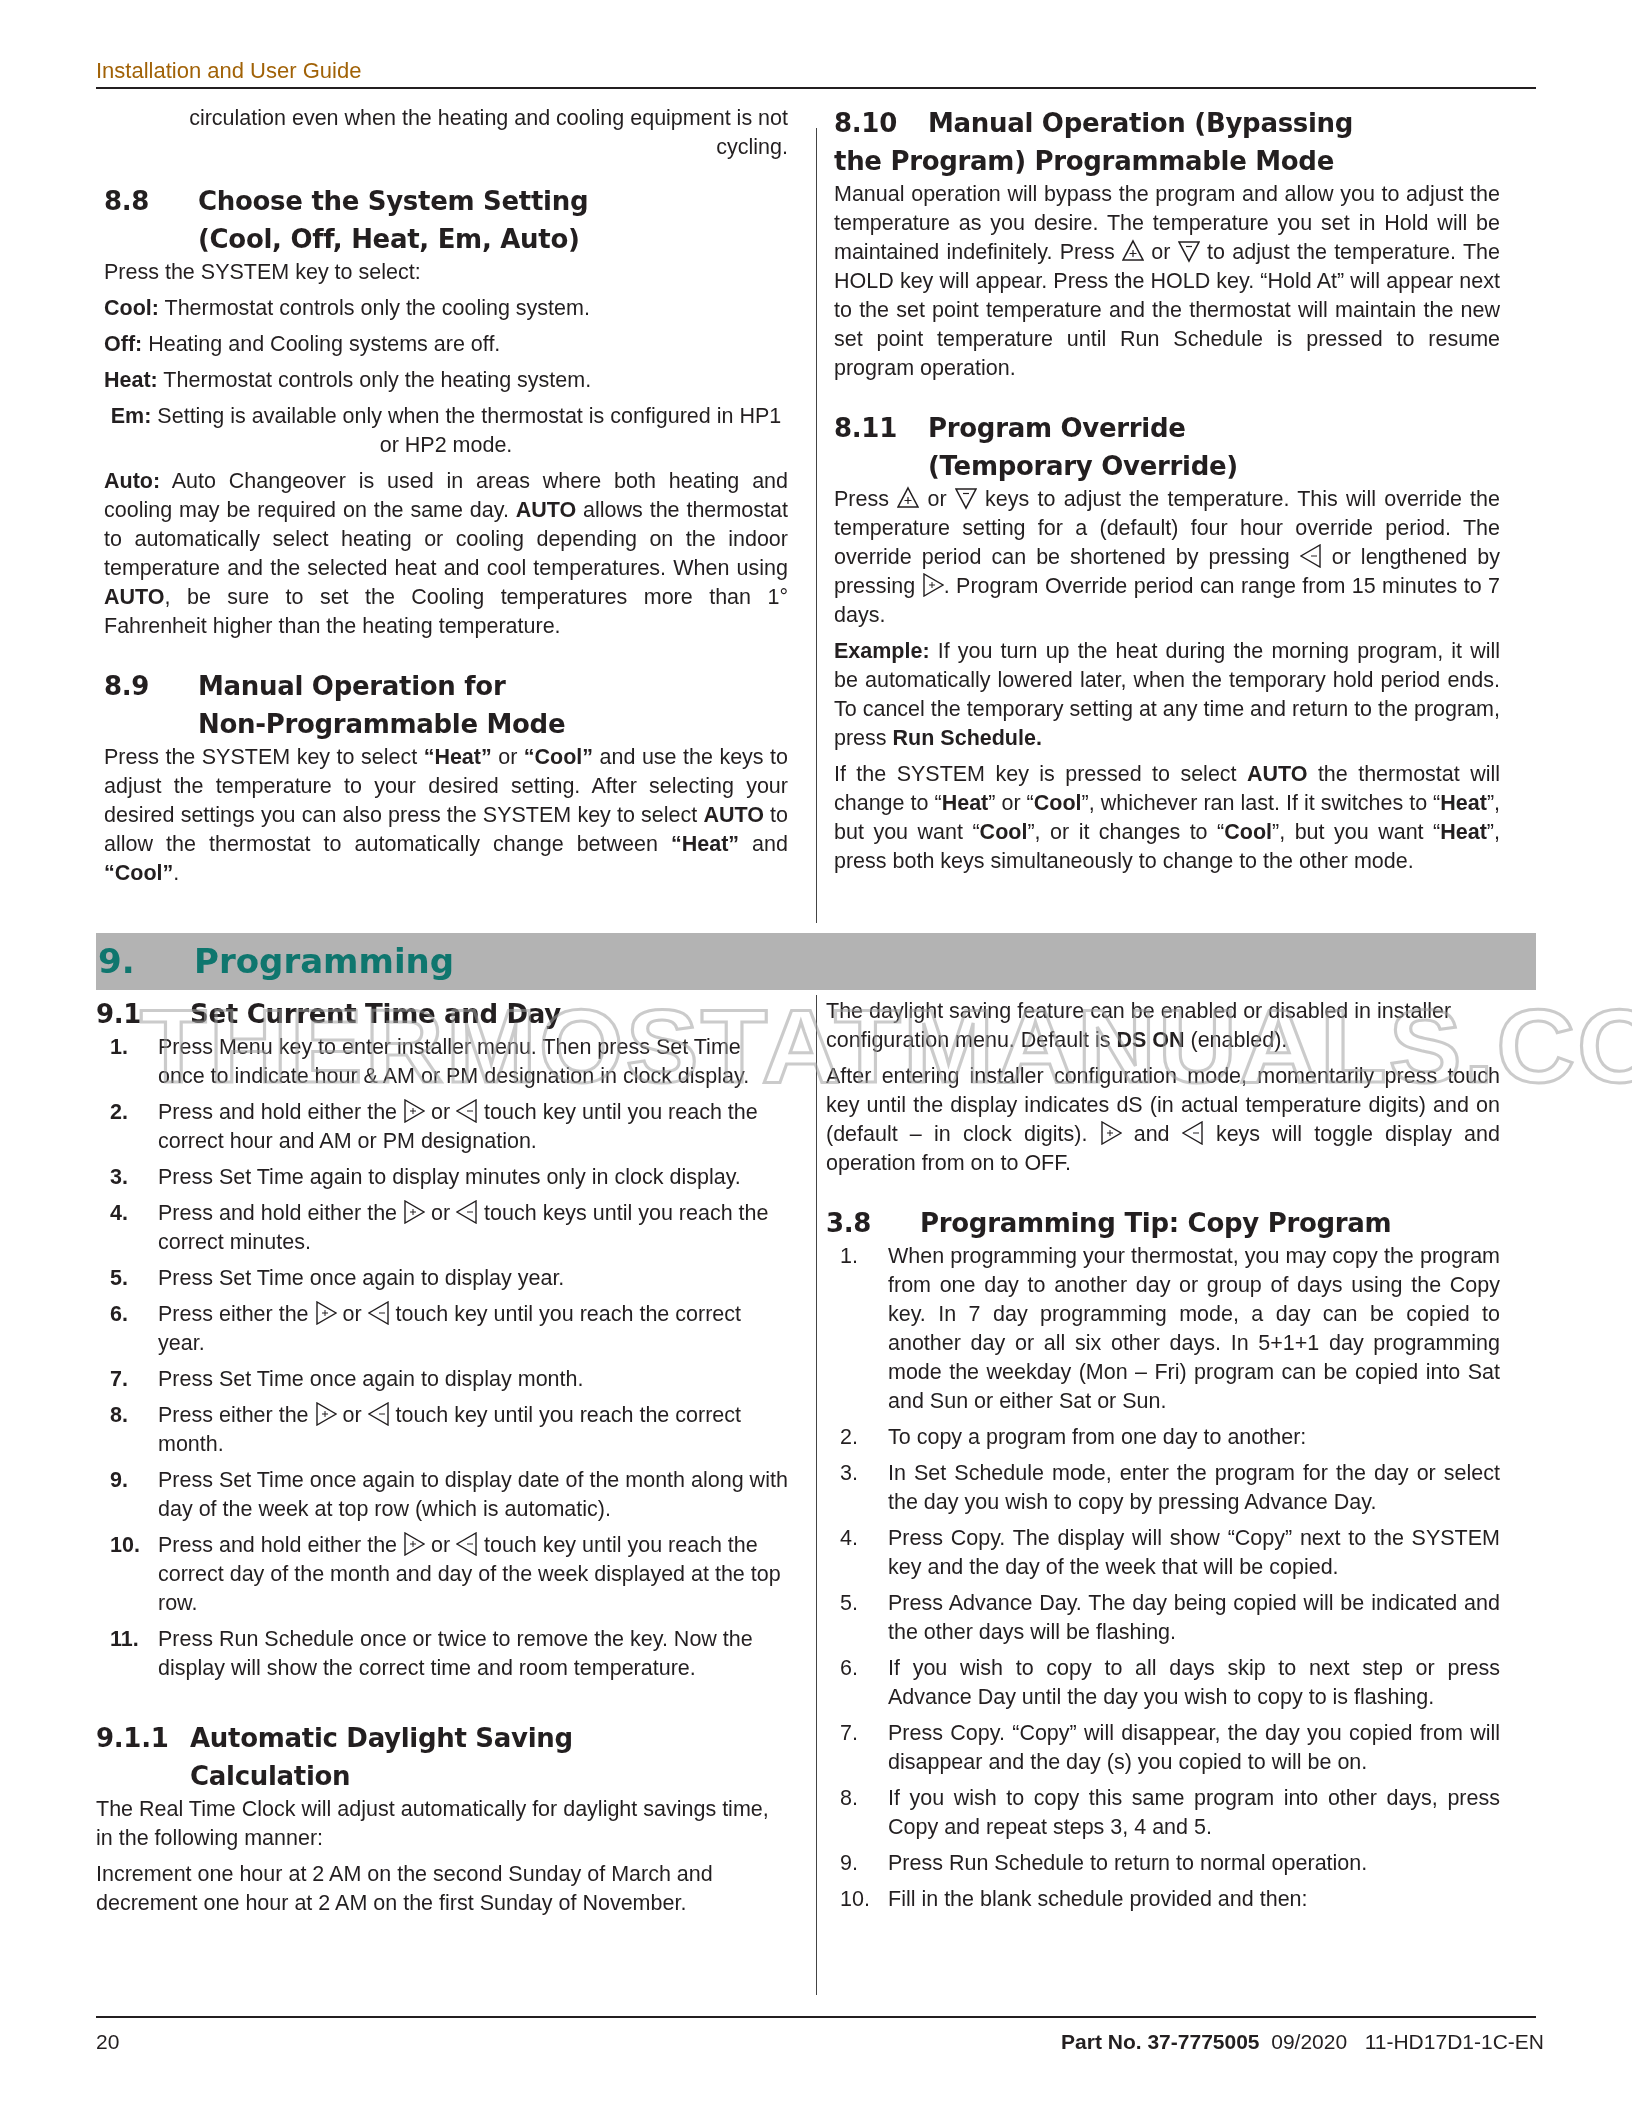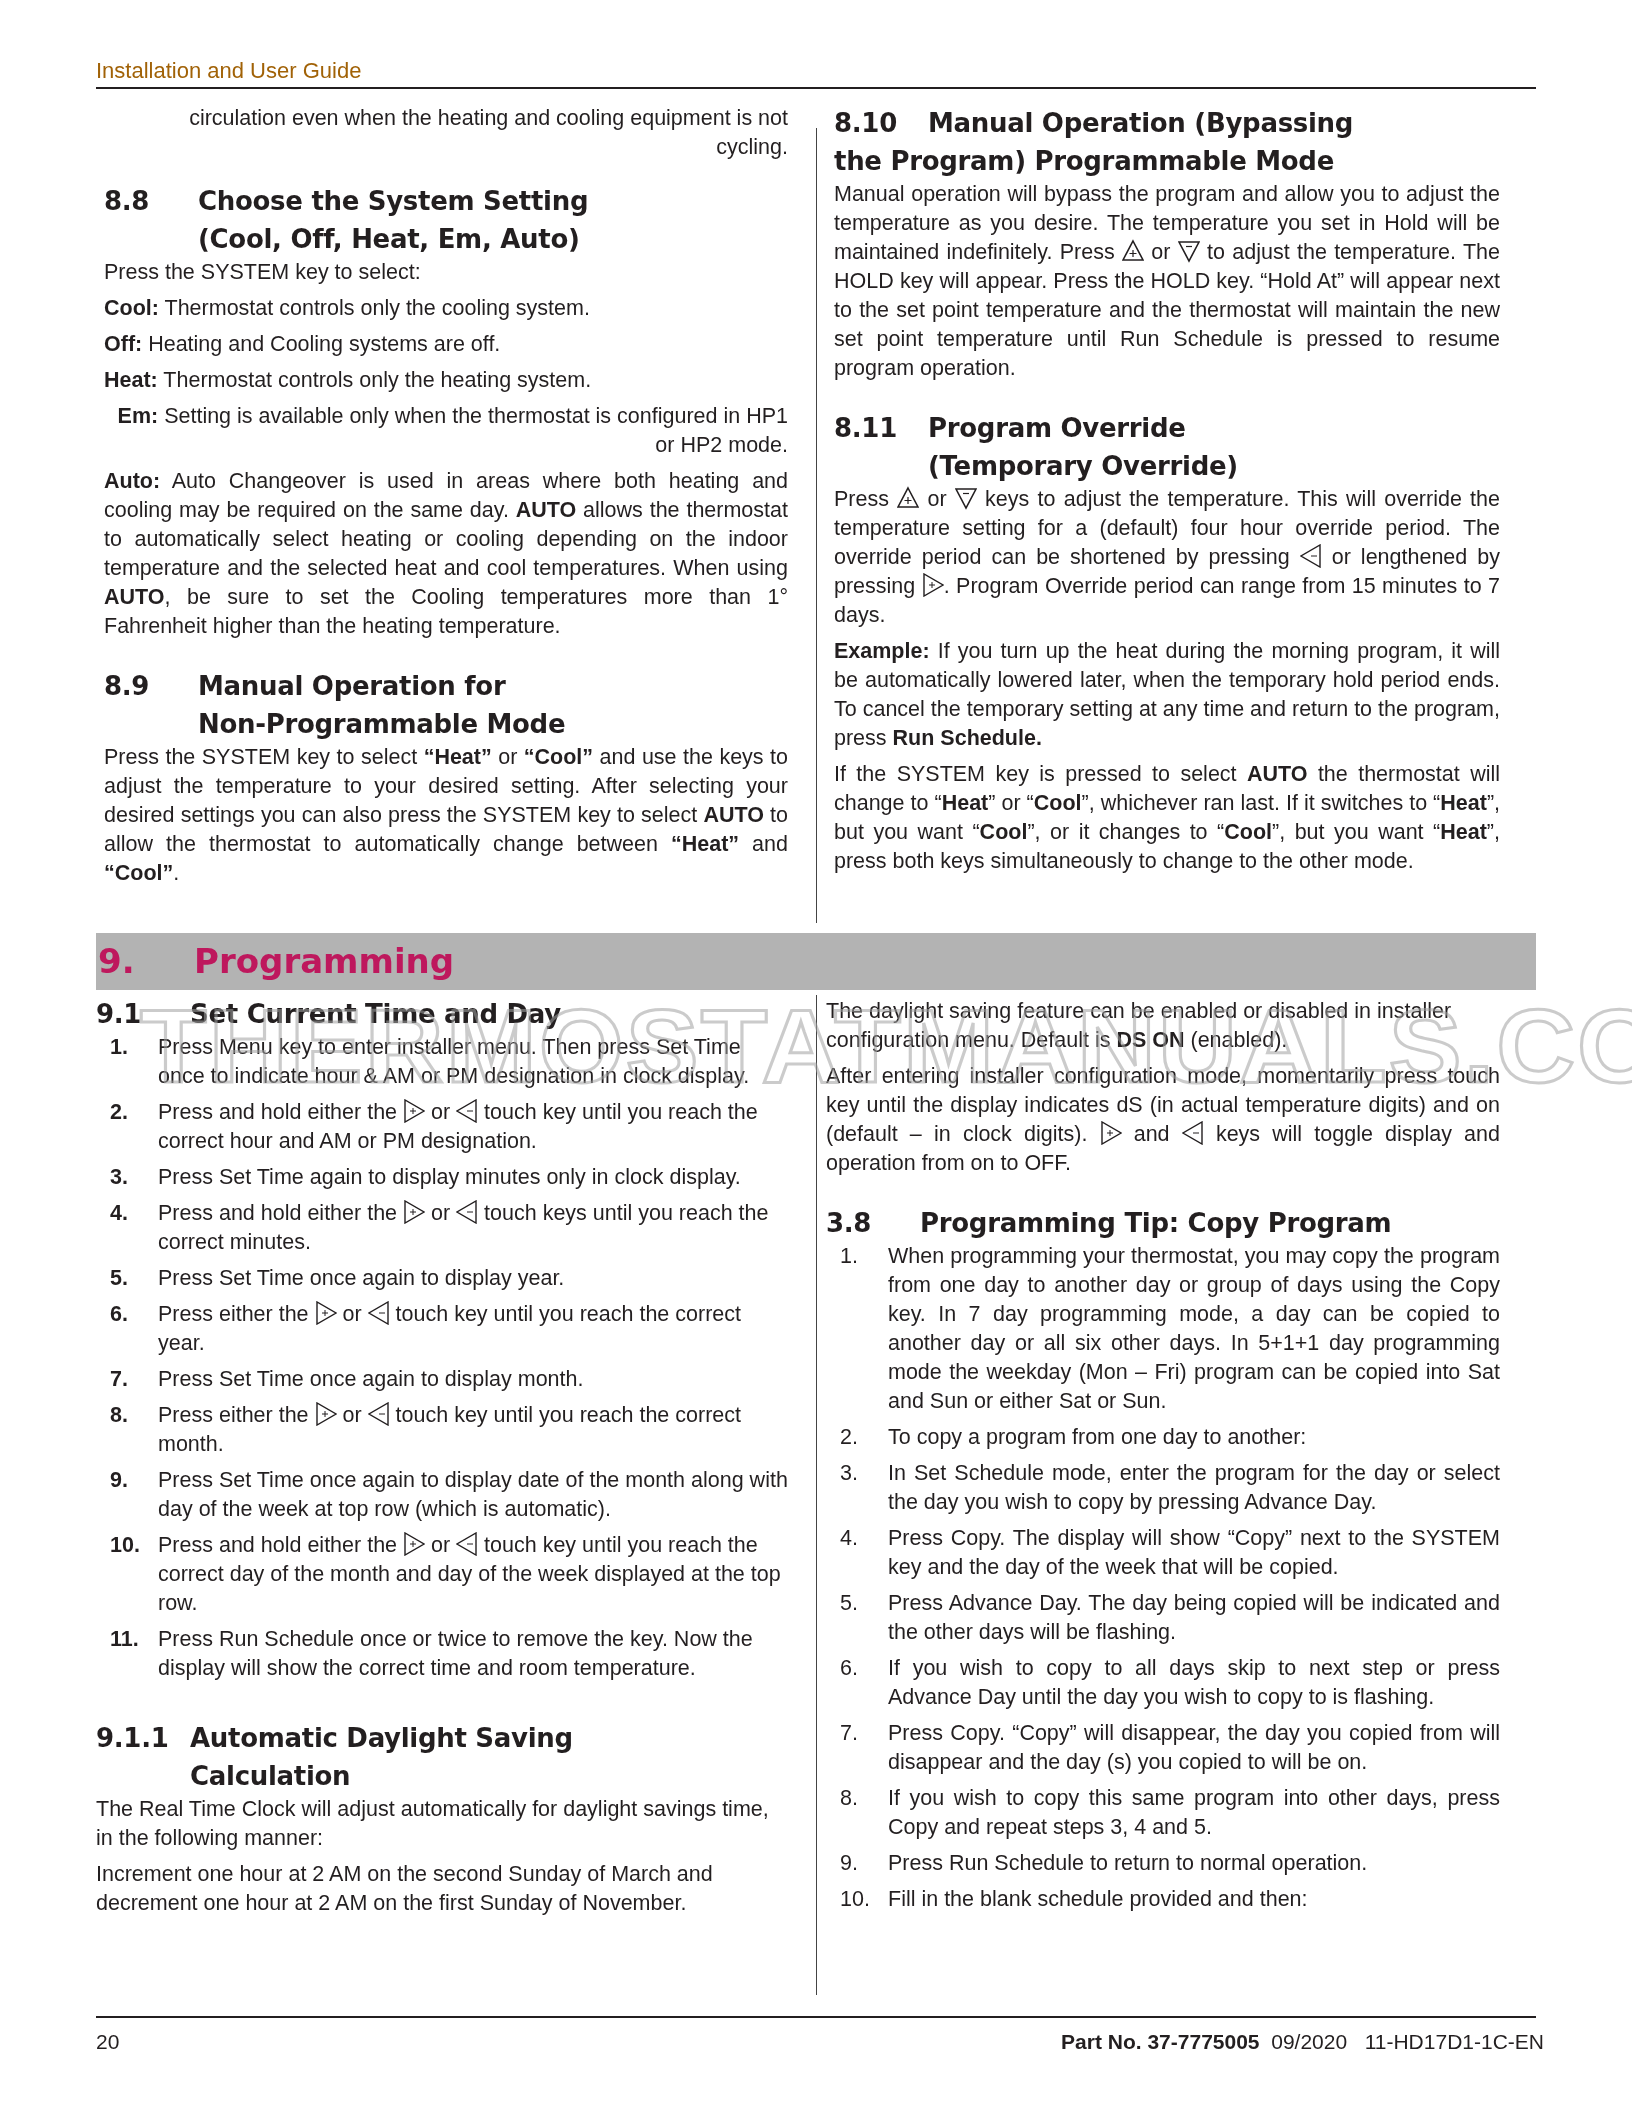--- a/index.html
+++ b/index.html
@@ -8,21 +8,21 @@
   .hdr { position:absolute; left:96px; top:58px; font-size:22px; color:#a16207; }
   .hrule { position:absolute; left:96px; width:1440px; height:2px; background:#231f20; }
   .vrule { position:absolute; left:816px; width:1px; background:#444; }
   .col { position:absolute; font-size:21.5px; line-height:29px; }
   .col p { margin:0 0 7px 0; text-align:justify; }
   .h2 { font-family:"DejaVu Sans", sans-serif; font-weight:bold; font-size:26px; line-height:38px; margin:0; letter-spacing:-0.3px; }
   .h2 .num { display:inline-block; }
   .h2 .indent { display:block; }
   b { font-weight:bold; }
   .band { position:absolute; left:96px; top:933px; width:1440px; height:57px; background:#b3b3b3; }
-  .band-title { position:absolute; left:98px; top:936px; font-family:"DejaVu Sans", sans-serif; font-weight:bold; font-size:34px; line-height:50px; color:#be185d; }
+  .band-title { position:absolute; left:98px; top:936px; font-family:"DejaVu Sans", sans-serif; font-weight:bold; font-size:34px; line-height:50px; color:#0f766e; }
   .band-title .num { display:inline-block; width:96px; }
   ol.steps { list-style:none; margin:0; padding:0; }
   ol.steps li { position:relative; padding-left:62px; margin:0 0 7px 0; }
   ol.steps li .n { position:absolute; left:14px; top:0; }
   .left-steps li .n { font-weight:bold; }
   .right-steps li { padding-left:54px; text-align:justify; }
   .right-steps li .n { left:12px; font-weight:normal; }
   .key { display:inline-block; vertical-align:-4px; width:22px; height:24px; }
   .watermark { position:absolute; left:140px; top:996px; font-family:"Liberation Sans", sans-serif; font-weight:bold;
                font-size:104px; letter-spacing:2px; color:rgba(255,255,255,0.0); -webkit-text-stroke:3px rgba(160,160,160,0.55);
@@ -65,21 +65,21 @@
 
   <div>
     <h2 class="h2">
       <span class="num" style="width:94px">8.8</span><span>Choose the System Setting</span>
       <span class="indent" style="padding-left:94px">(Cool, Off, Heat, Em, Auto)</span>
     </h2>
     <p style="margin-top:0">Press the SYSTEM key to select:</p>
     <p><b>Cool:</b><span> Thermostat controls only the cooling system.</span></p>
     <p><b>Off:</b><span> Heating and Cooling systems are off.</span></p>
     <p><b>Heat:</b><span> Thermostat controls only the heating system.</span></p>
-    <p style="text-align:right"><b>Em:</b><span> Setting is available only when the thermostat is configured in HP1 or HP2 mode.</span></p>
+    <p style="text-align:center"><b>Em:</b><span> Setting is available only when the thermostat is configured in HP1 or HP2 mode.</span></p>
     <p><b>Auto:</b><span> Auto Changeover is used in areas where both heating and cooling may be required on the same day. </span><b>AUTO</b><span> allows the thermostat to automatically select heating or cooling depending on the indoor temperature and the selected heat and cool temperatures. When using </span><b>AUTO</b><span>, be sure to set the Cooling temperatures more than 1° Fahrenheit higher than the heating temperature.</span></p>
   </div>
 
   <div style="margin-top:26px">
     <h2 class="h2">
       <span class="num" style="width:94px">8.9</span><span>Manual Operation for</span>
       <span class="indent" style="padding-left:94px">Non-Programmable Mode</span>
     </h2>
     <p><span>Press the SYSTEM key to select </span><b>“Heat”</b><span> or </span><b>“Cool”</b><span> and use the keys to adjust the temperature to your desired setting. After selecting your desired settings you can also press the SYSTEM key to select </span><b>AUTO</b><span> to allow the thermostat to automatically change between </span><b>“Heat”</b><span> and </span><b>“Cool”</b><span>.</span></p>
   </div>

